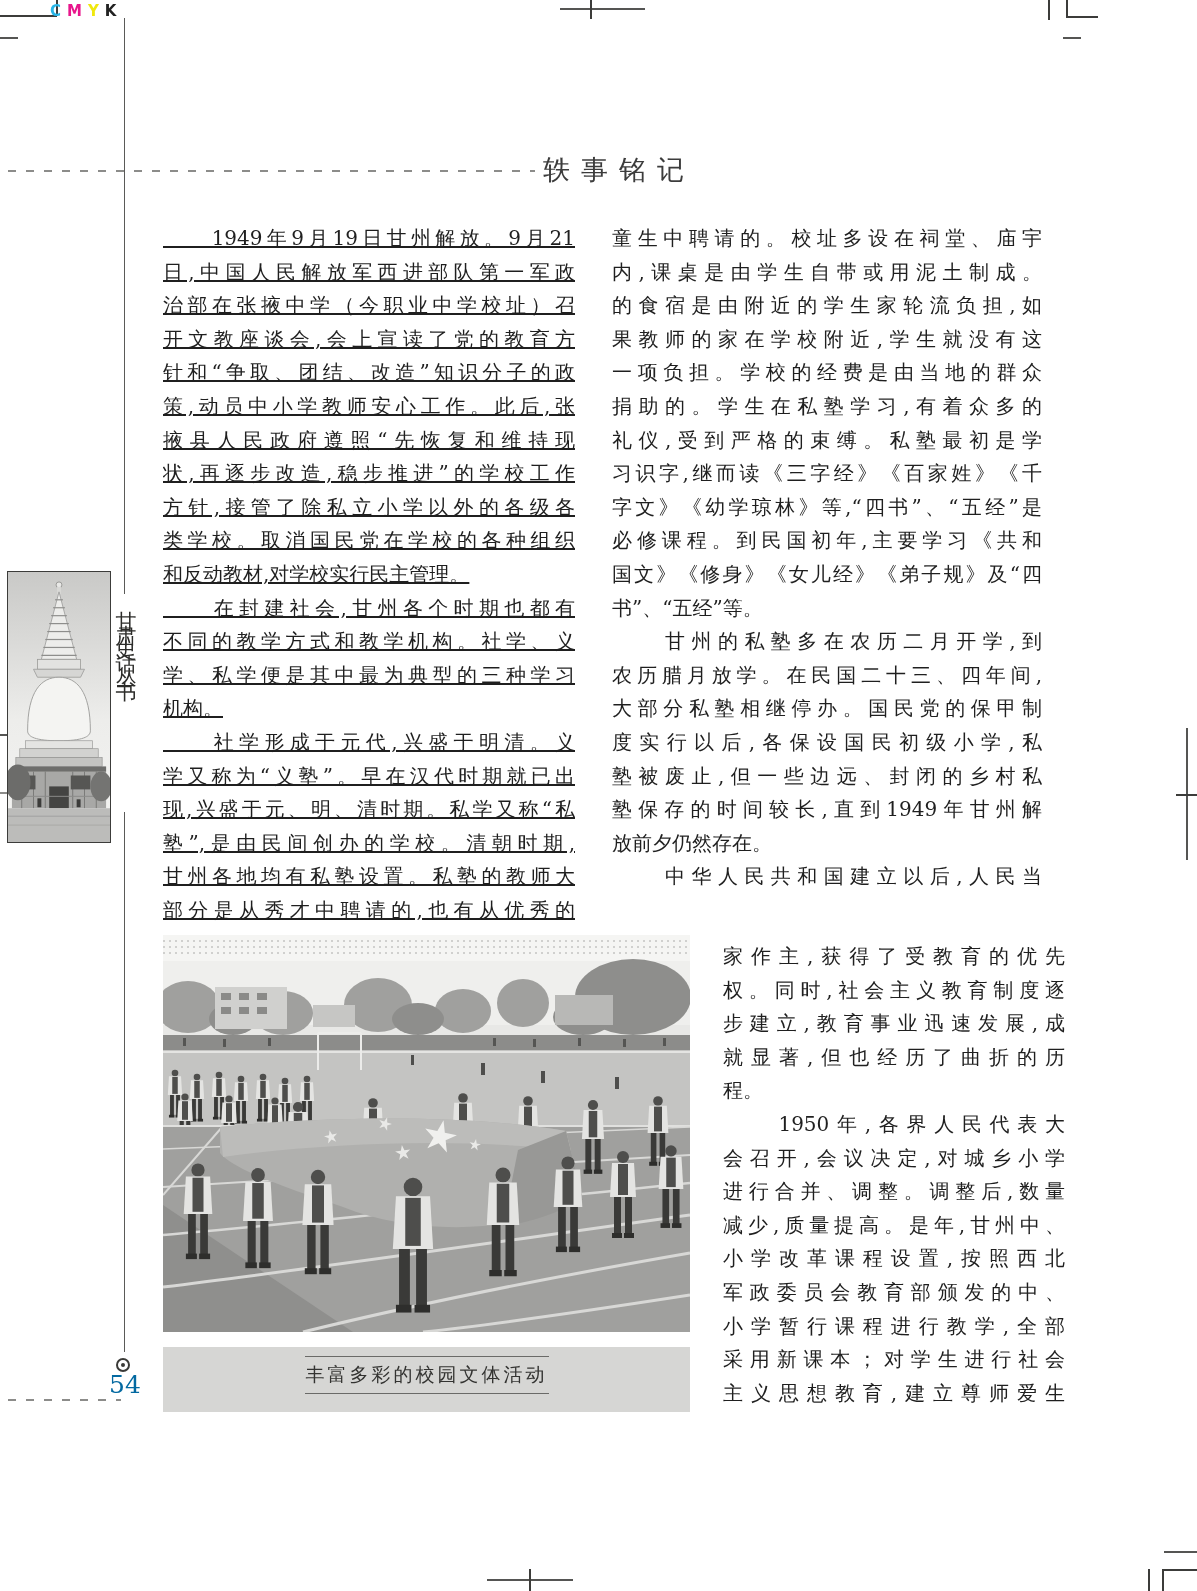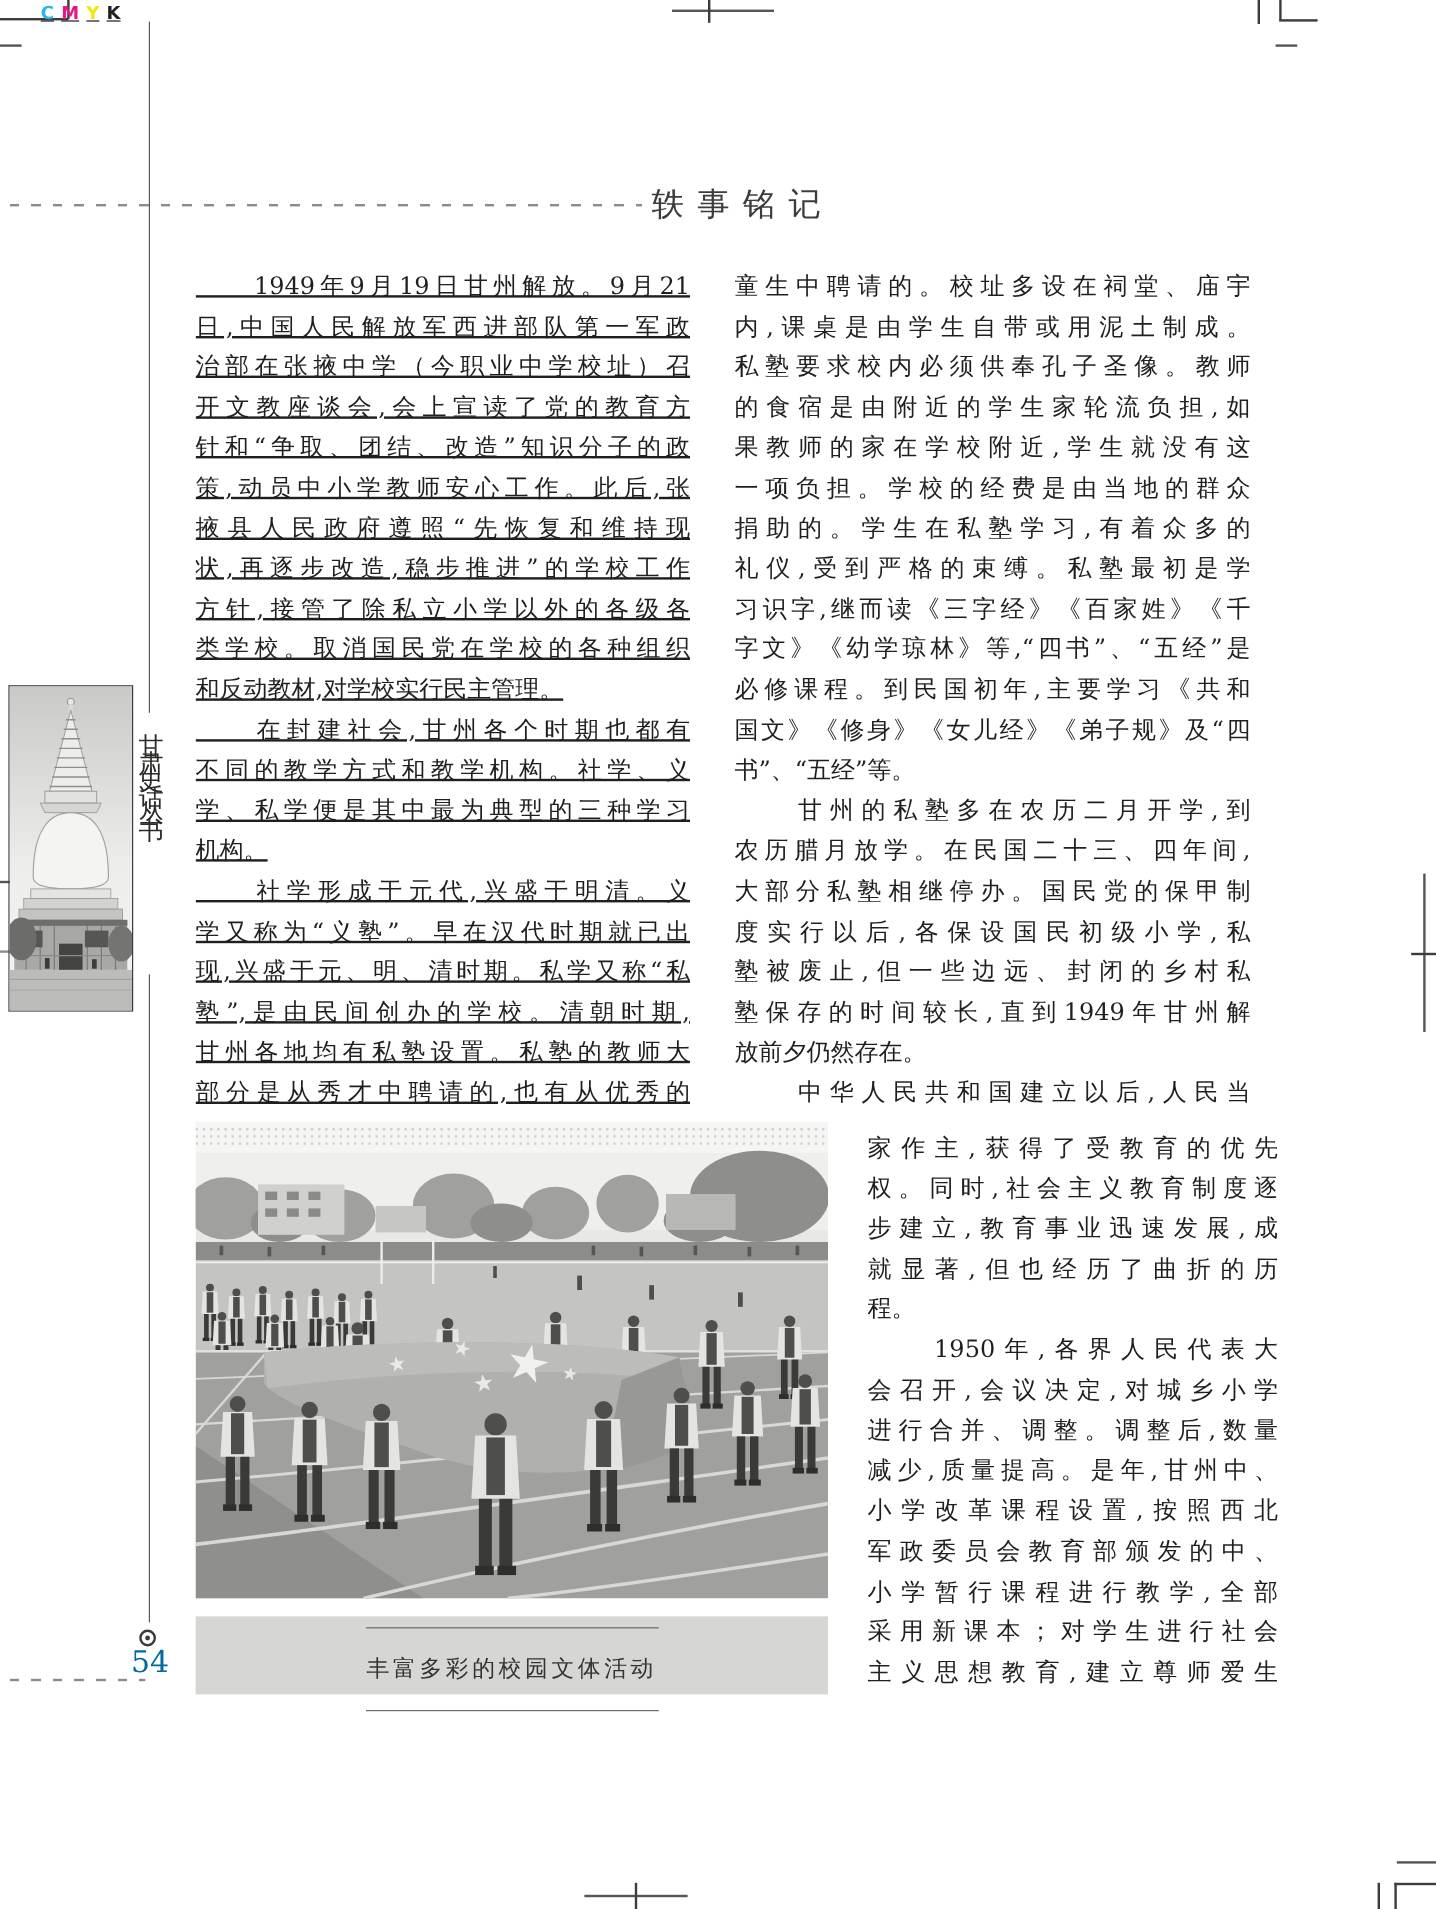--- a/index.html
+++ b/index.html
@@ -2,22 +2,22 @@
 <html><head>
 <meta charset="utf-8">
 <style>
   html,body{margin:0;padding:0;background:#ffffff;}
   .page{position:relative;width:1197px;height:1591px;background:#ffffff;overflow:hidden;
         font-family:"DejaVu Serif", serif;color:#1f1f1f;}
   .mark{position:absolute;background:#555553;}
   .mark.lt{background:#3c3c3a;}
   .dash{position:absolute;height:2px;
         background:repeating-linear-gradient(90deg,#8c8c8a 0 8px,transparent 8px 18px);}
-  .cmyk{position:absolute;left:34px;top:2px;font-family:"DejaVu Sans",sans-serif;
-        font-size:15px;font-weight:bold;letter-spacing:0;text-decoration:underline;}
+  .cmyk{position:absolute;left:50px;top:2px;font-family:"DejaVu Sans",sans-serif;
+        font-size:15px;font-weight:bold;letter-spacing:0;}
   .cmyk span{margin-right:6px;}
   .hdr-title{position:absolute;left:543px;top:152px;font-size:27px;letter-spacing:11px;
         color:#3c3c3c;}
   .vrule{position:absolute;left:124px;width:1px;background:#5a5a58;}
   .series-title{position:absolute;left:112px;top:594px;height:224px;
         writing-mode:vertical-rl;text-orientation:upright;font-size:21px;
         letter-spacing:14px;color:#2c2c2a;}
   .sidephoto{position:absolute;left:7px;top:571px;width:104px;height:272px;
         border:1px solid #3c3c3a;box-sizing:border-box;}
   .sidephoto svg,.mainphoto svg{display:block;width:100%;height:100%;}
@@ -31,21 +31,21 @@
   .col-left{left:163px;width:412px;text-decoration:underline;}
   .col-right{left:612px;width:430px;}
   .col-narrow{position:absolute;left:723px;top:940px;width:342px;}
   .tline{height:33.6px;line-height:33.6px;font-size:20px;color:#1f1f1f;
         text-align:justify;text-align-last:justify;overflow:hidden;}
   .tline.pend{text-align-last:left;}
   .mainphoto{position:absolute;left:163px;top:935px;width:527px;height:397px;}
   .caption-bar{position:absolute;left:163px;top:1347px;width:527px;height:65px;
         background:#d6d6d4;}
   .caption-inner{margin:9px auto 16px auto;width:244px;border-top:1px solid #6a6a68;
-        border-bottom:1px solid #6a6a68;padding:21px 0;text-align:center;
+        border-bottom:1px solid #6a6a68;padding:5px 0;text-align:center;
         font-size:19px;letter-spacing:3px;color:#333331;}
 </style>
 </head>
 <body>
 
 <div class="page">
 
   <div class="mark lt" style="left:56px;top:0;width:2px;height:16px;"></div>
   <div class="mark lt" style="left:0;top:15px;width:57px;height:2px;"></div>
   <div class="mark" style="left:0;top:37px;width:18px;height:2px;"></div>
@@ -154,21 +154,20 @@
       <div class="tline">　　社学形成于元代,兴盛于明清。义</div>
       <div class="tline">学又称为“义塾”。早在汉代时期就已出</div>
       <div class="tline">现,兴盛于元、明、清时期。私学又称“私</div>
       <div class="tline">塾”,是由民间创办的学校。清朝时期,</div>
       <div class="tline">甘州各地均有私塾设置。私塾的教师大</div>
       <div class="tline">部分是从秀才中聘请的,也有从优秀的</div>
     </div>
   <div class="col col-right">
       <div class="tline">童生中聘请的。校址多设在祠堂、庙宇</div>
       <div class="tline">内,课桌是由学生自带或用泥土制成。</div>
-      <div class="tline">私塾要求校内必须供奉孔子圣像。教师</div>
       <div class="tline">的食宿是由附近的学生家轮流负担,如</div>
       <div class="tline">果教师的家在学校附近,学生就没有这</div>
       <div class="tline">一项负担。学校的经费是由当地的群众</div>
       <div class="tline">捐助的。学生在私塾学习,有着众多的</div>
       <div class="tline">礼仪,受到严格的束缚。私塾最初是学</div>
       <div class="tline">习识字,继而读《三字经》《百家姓》《千</div>
       <div class="tline">字文》《幼学琼林》等,“四书”、“五经”是</div>
       <div class="tline">必修课程。到民国初年,主要学习《共和</div>
       <div class="tline">国文》《修身》《女儿经》《弟子规》及“四</div>
       <div class="tline pend">书”、“五经”等。</div>

